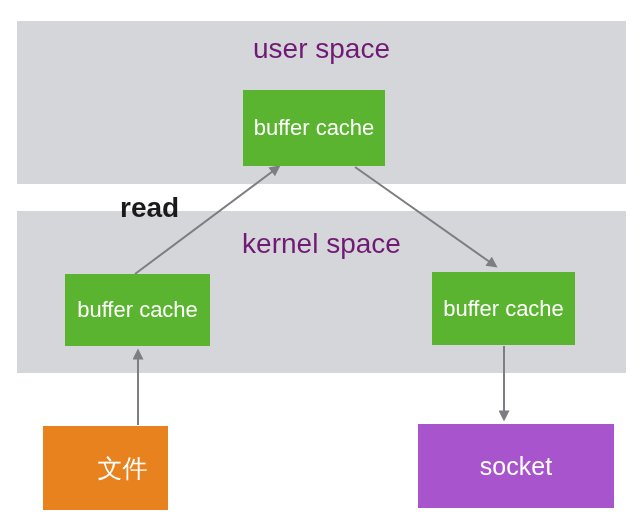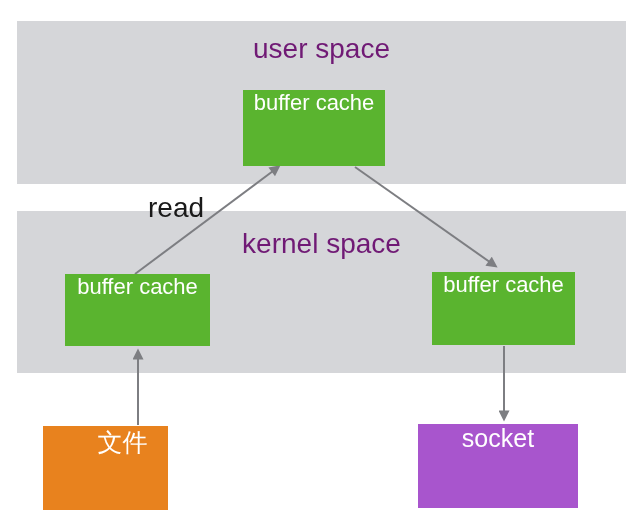--- a/index.html
+++ b/index.html
@@ -34,37 +34,37 @@
   }
   .band-label-user   { top: 33px; }
   .band-label-kernel { top: 228px; }
   .edge-label {
     position: absolute;
     font-size: 28px;
     color: #1a1a1a;
     z-index: 3;
     white-space: nowrap;
   }
-  .edge-label-read  { left: 148px; top: 192px; }
+  .edge-label-read  { left: 120px; top: 192px; font-weight: bold; }
   .edge-label-write { left: 437px; top: 190px; }
   .node {
     position: absolute;
     display: flex;
-    align-items: flex-start;
+    align-items: center;
     justify-content: center;
     color: #ffffff;
     z-index: 4;
   }
   .node-buffer { font-size: 22px; }
   .node-io     { font-size: 25px; }
   .node-buffer-user        { left: 243px; top: 90px;  width: 142px; height: 76px; }
   .node-buffer-kernel-read { left: 65px;  top: 274px; width: 145px; height: 72px; }
   .node-buffer-kernel-write{ left: 432px; top: 272px; width: 143px; height: 73px; }
   .node-file   { left: 43px;  top: 426px; width: 125px; height: 84px; }
-  .node-socket { left: 418px; top: 424px; width: 160px; height: 84px; }
+  .node-socket { left: 418px; top: 424px; width: 196px; height: 84px; }
   .node-file .node-label { transform: translateX(17px); }
   .arrows {
     position: absolute;
     left: 0; top: 0;
     width: 644px;
     height: 528px;
     z-index: 2;
     pointer-events: none;
   }
   .arrow-line { stroke-width: 2; fill: none; }

